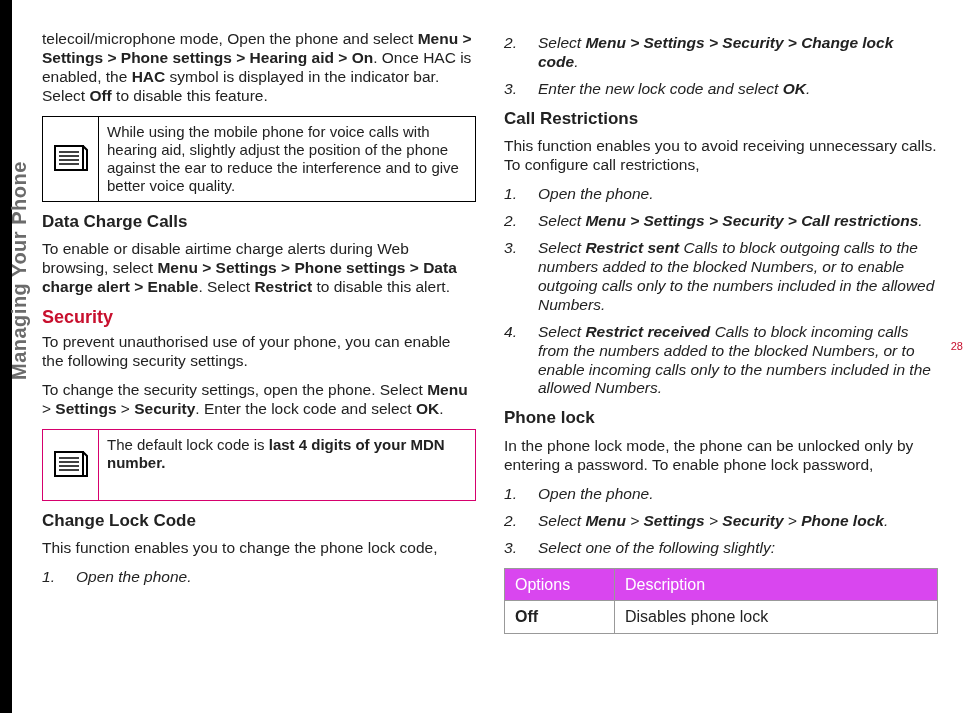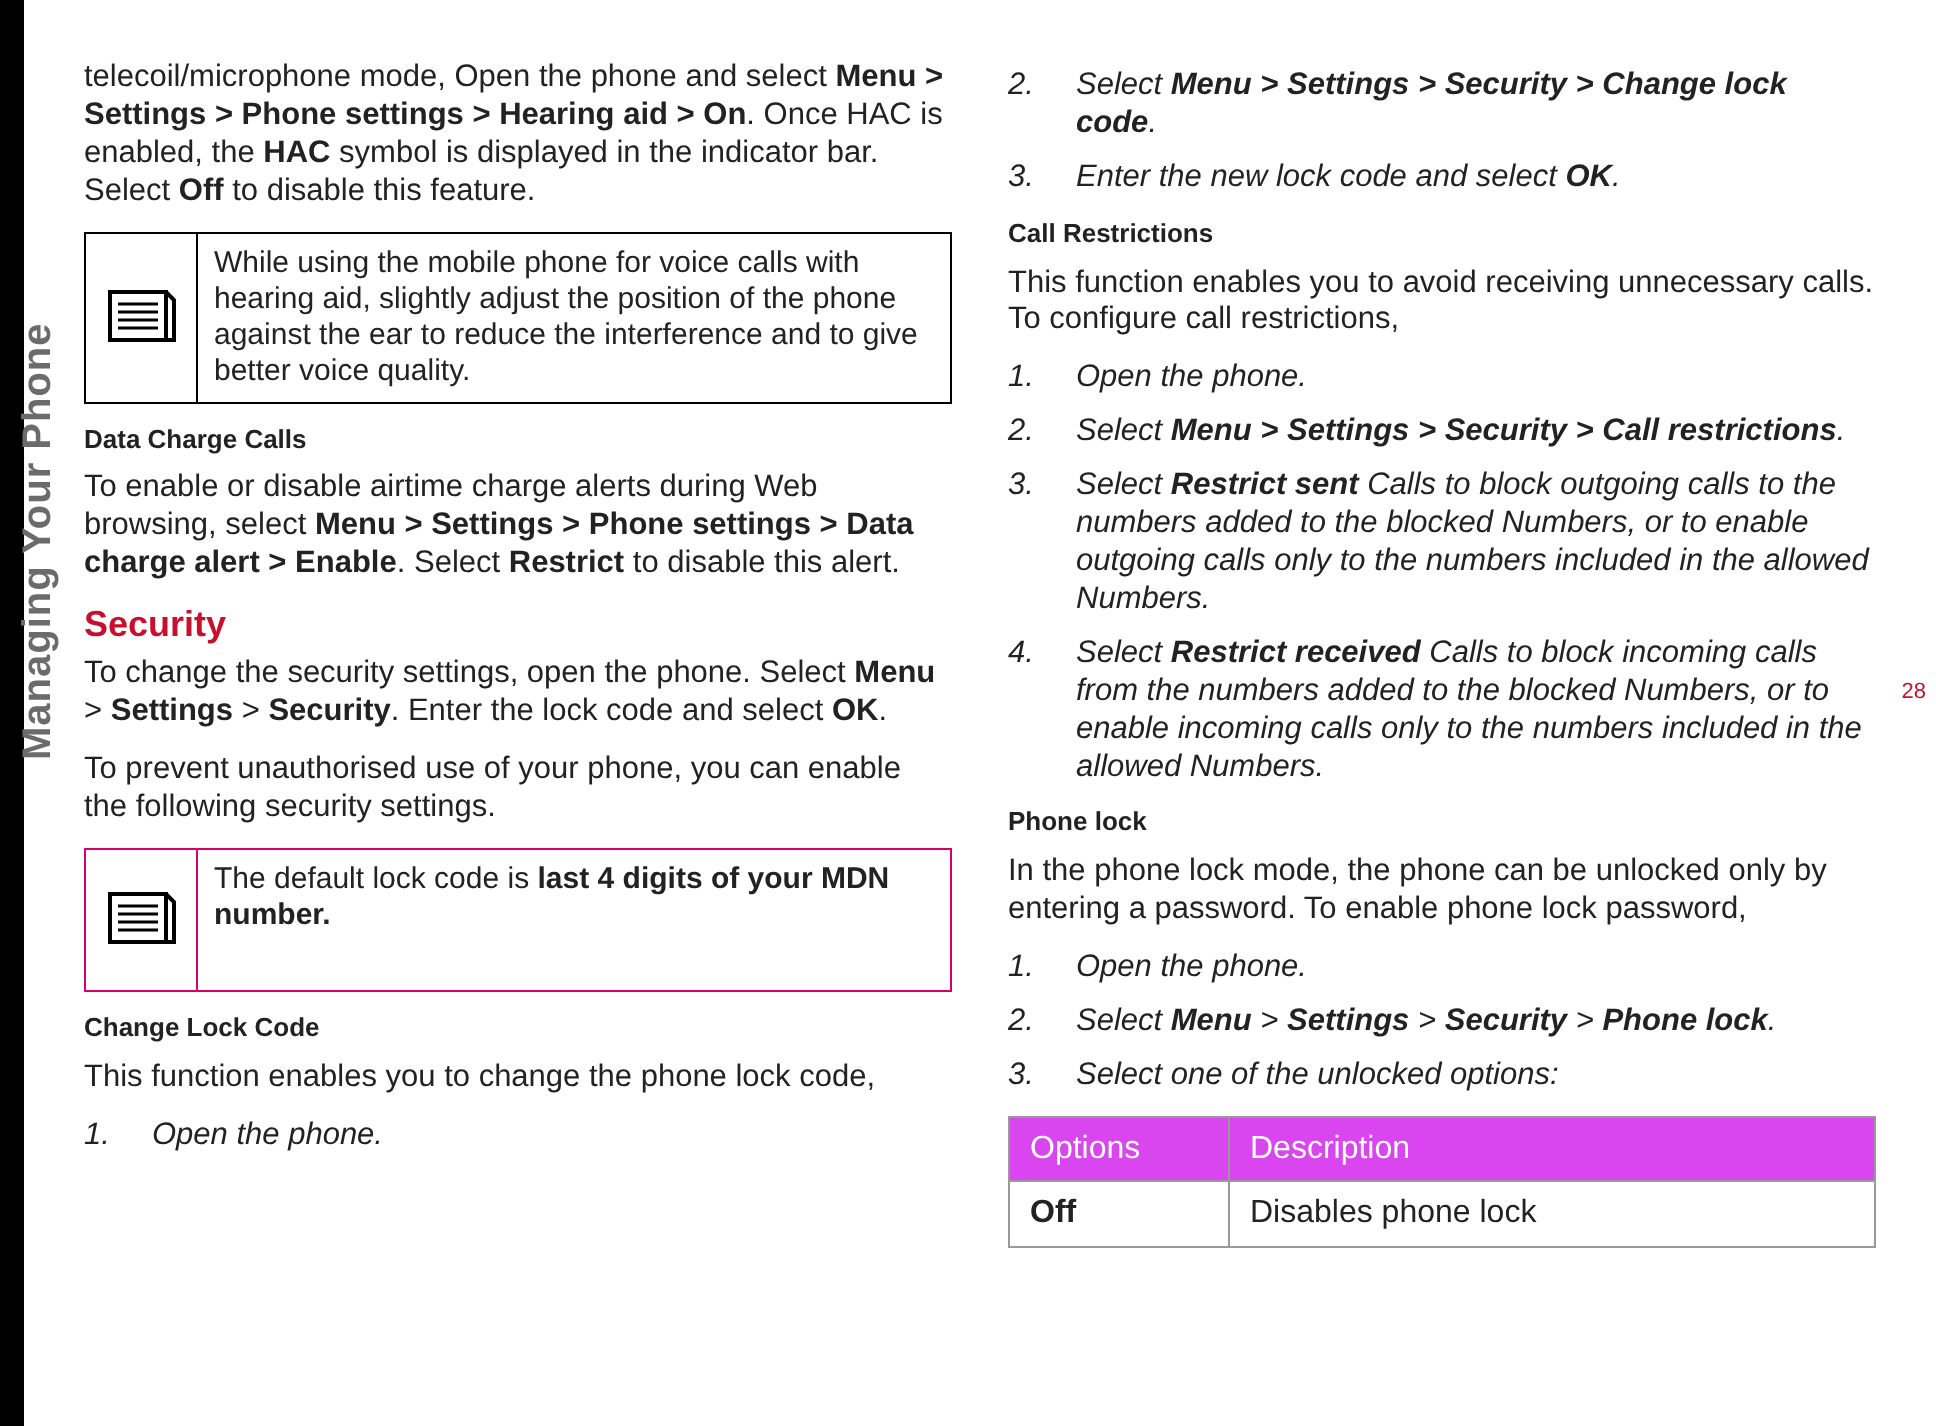--- a/index.html
+++ b/index.html
@@ -57,21 +57,21 @@
   .section-red {
     color: #c8102e;
     font-family: "Arial Narrow", Arial, sans-serif;
     font-stretch: condensed;
     font-weight: bold;
     font-size: 18px;
     margin: 6px 0 4px;
   }
   .sub-heading {
     font-weight: bold;
-    font-size: 13px;
+    font-size: 17px;
     margin: 8px 0 8px;
   }
   .note-box {
     border: 1px solid #000;
     display: flex;
     margin: 8px 0 10px;
     min-height: 72px;
   }
   .note-box.magenta { border-color: #d6006d; }
   .note-icon-cell {
@@ -149,22 +149,22 @@
           <line x1="6" y1="20" x2="26" y2="20" stroke="#000" stroke-width="1.5"></line>
         </svg>
       </div>
       <div class="note-text">While using the mobile phone for voice calls with hearing aid, slightly adjust the position of the phone against the ear to reduce the interference and to give better voice quality.</div>
     </div>
 
     <div class="sub-heading">Data Charge Calls</div>
     <p>To enable or disable airtime charge alerts during Web browsing, select <b>Menu &gt; Settings &gt; Phone settings &gt; Data charge alert &gt; Enable</b>. Select <b>Restrict</b> to disable this alert.</p>
 
     <div class="section-red">Security</div>
+    <p>To prevent unauthorised use of your phone, you can enable the following security settings.</p>
     <p>To change the security settings, open the phone. Select <b>Menu</b> &gt; <b>Settings</b> &gt; <b>Security</b>. Enter the lock code and select <b>OK</b>.</p>
-    <p>To prevent unauthorised use of your phone, you can enable the following security settings.</p>
 
     <div class="note-box magenta">
       <div class="note-icon-cell">
         <svg viewBox="0 0 36 30">
           <rect x="2" y="2" width="28" height="24" fill="none" stroke="#000" stroke-width="2"></rect>
           <path d="M30 2 L34 6 L34 26 L6 26" fill="none" stroke="#000" stroke-width="2"></path>
           <line x1="6" y1="8" x2="26" y2="8" stroke="#000" stroke-width="1.5"></line>
           <line x1="6" y1="12" x2="26" y2="12" stroke="#000" stroke-width="1.5"></line>
           <line x1="6" y1="16" x2="26" y2="16" stroke="#000" stroke-width="1.5"></line>
           <line x1="6" y1="20" x2="26" y2="20" stroke="#000" stroke-width="1.5"></line>
@@ -193,21 +193,21 @@
       <li>Select <b>Menu &gt; Settings &gt; Security &gt; Call restrictions</b>.</li>
       <li>Select <b>Restrict sent</b> Calls to block outgoing calls to the numbers added to the blocked Numbers, or to enable outgoing calls only to the numbers included in the allowed Numbers.</li>
       <li>Select <b>Restrict received</b> Calls to block incoming calls from the numbers added to the blocked Numbers, or to enable incoming calls only to the numbers included in the allowed Numbers.</li>
     </ol>
 
     <div class="sub-heading">Phone lock</div>
     <p>In the phone lock mode, the phone can be unlocked only by entering a password. To enable phone lock password,</p>
     <ol class="steps">
       <li>Open the phone.</li>
       <li>Select <b>Menu</b> &gt; <b>Settings</b> &gt; <b>Security</b> &gt; <b>Phone lock</b>.</li>
-      <li>Select one of the unlocked options:</li>
+      <li>Select one of the following slightly:</li>
     </ol>
 
     <table class="options">
       <tbody>
           <tr>
         <th>Options</th>
         <th>Description</th>
       </tr>
       <tr>
         <td>Off</td>

